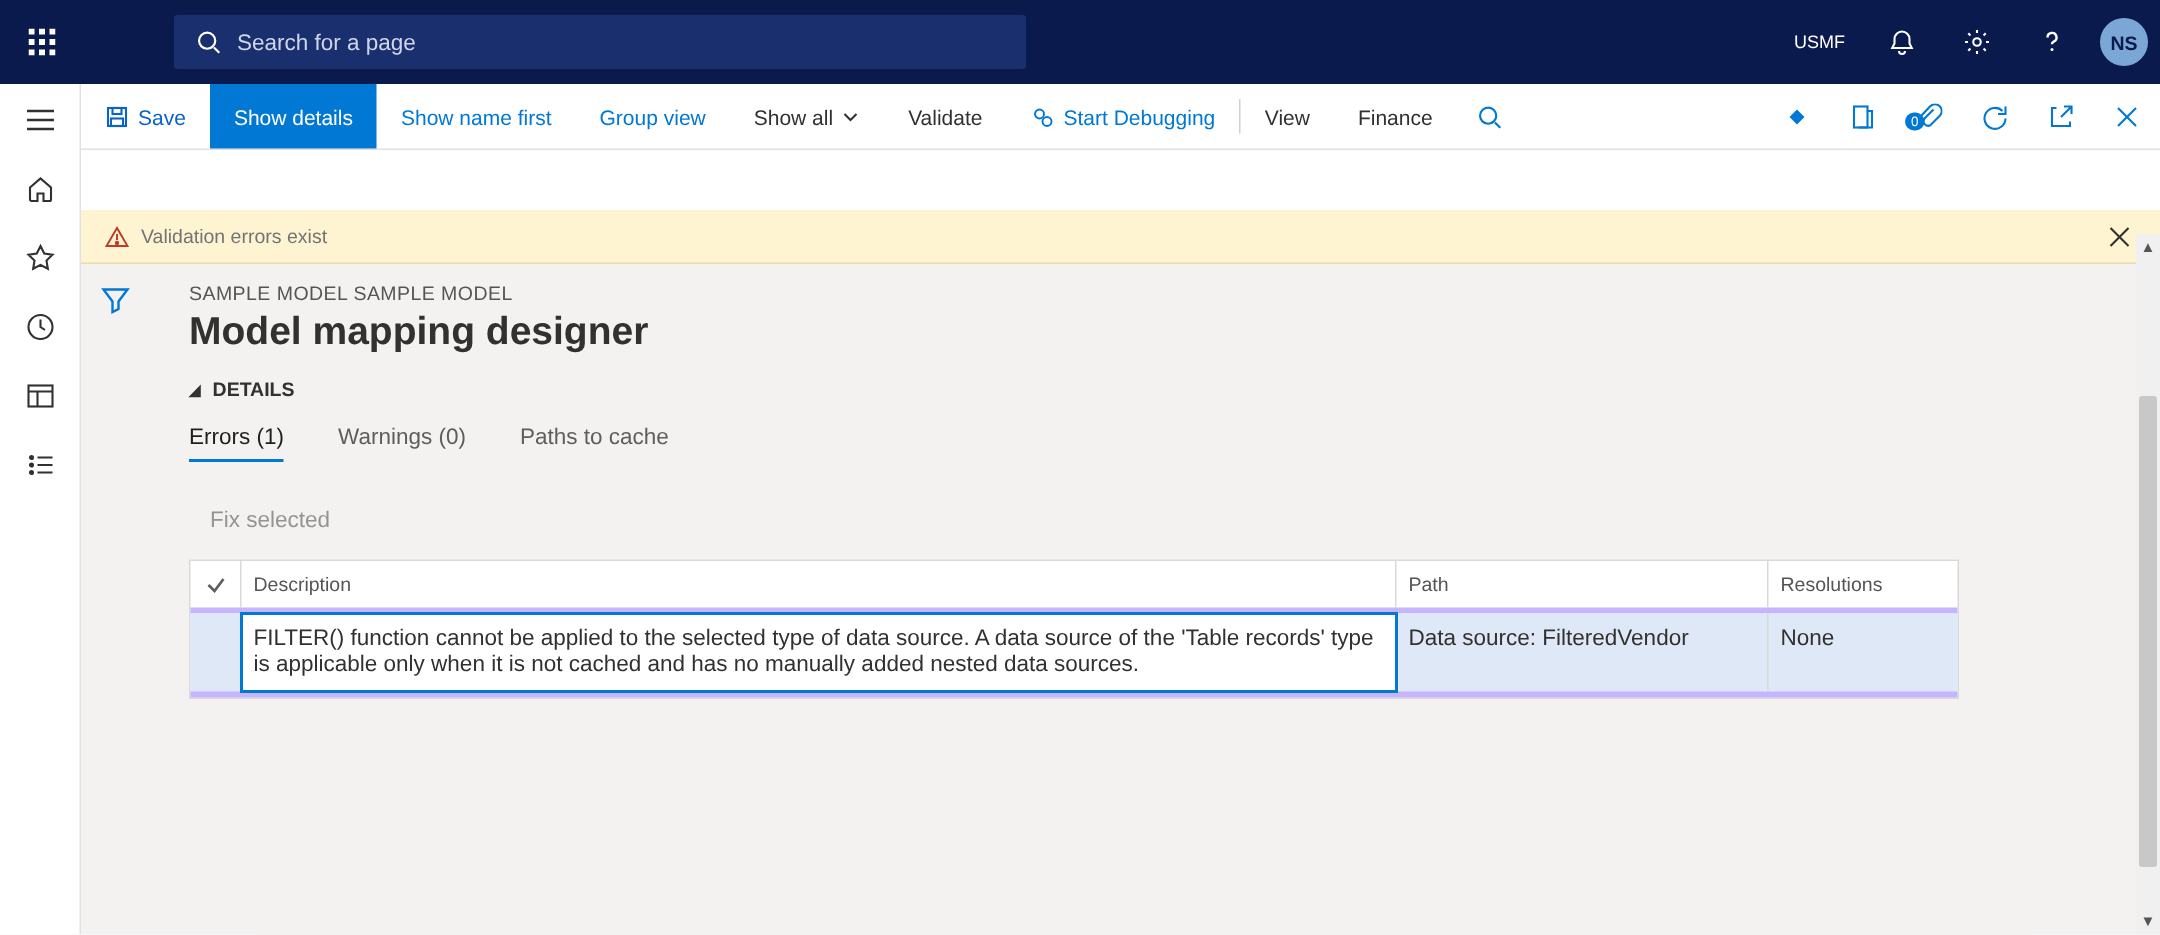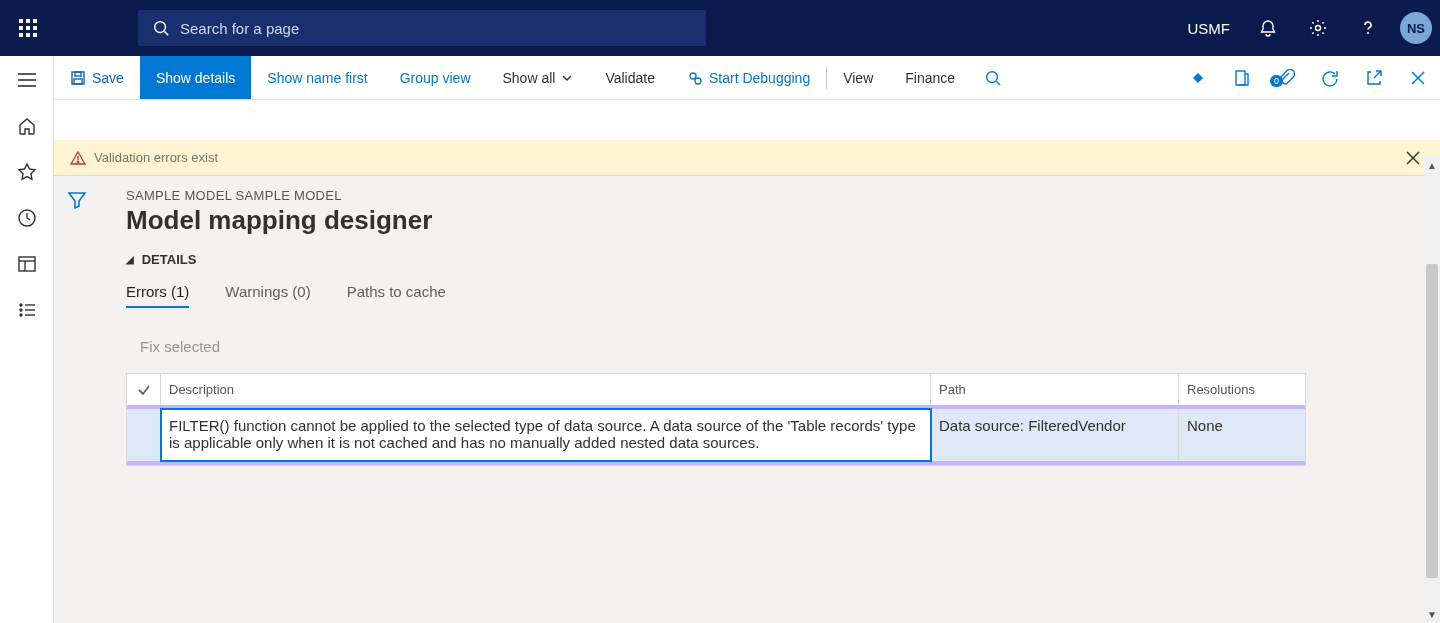--- a/index.html
+++ b/index.html
@@ -4,27 +4,27 @@
 <style>
   * { box-sizing: border-box; margin: 0; padding: 0; }
   html, body { width: 1440px; height: 623px; overflow: hidden; font-family: "Segoe UI", Arial, sans-serif; color: #323130; }
   body { display: flex; flex-direction: column; }
 
   
   .topbar { height: 56px; background: #0a1a4d; display: flex; align-items: center; color: #fff; }
   .topbar-left { display: flex; align-items: center; gap: 16px; padding-left: 14px; }
   .waffle { width: 28px; height: 28px; display: flex; align-items: center; justify-content: center; cursor: pointer; }
   .app-title { font-size: 18px; font-weight: 600; white-space: nowrap; margin-left: 12px; }
-  .search-wrap { flex: 0 0 568px; margin-left: 96px; }
+  .search-wrap { flex: 0 0 568px; margin-left: 74px; }
   .search { height: 36px; width: 568px; background: #1a2f6e; border-radius: 2px; display: flex; align-items: center; padding: 0 14px; color: #fff; gap: 10px; }
   .search input { background: transparent; border: none; outline: none; color: #fff; font-size: 15px; width: 100%; }
   .search input::placeholder { color: #d0d6ea; }
   .topbar-right { margin-left: auto; display: flex; align-items: center; gap: 6px; padding-right: 8px; }
   .tb-btn { width: 44px; height: 56px; display: flex; align-items: center; justify-content: center; cursor: pointer; }
-  .company { font-size: 15px; padding: 0 10px; }
+  .company { font-size: 12px; padding: 0 10px; }
   .avatar { width: 32px; height: 32px; border-radius: 50%; background: #7ba7d7; color: #0a1a4d; display: flex; align-items: center; justify-content: center; font-size: 13px; font-weight: 600; margin-left: 4px; }
 
   
   .main { flex: 1; display: flex; min-height: 0; }
   .leftnav { width: 54px; background: #fff; border-right: 1px solid #e1e1e1; display: flex; flex-direction: column; align-items: center; padding-top: 12px; gap: 22px; }
   .nav-ico { width: 24px; height: 24px; display: flex; align-items: center; justify-content: center; cursor: pointer; color: #323130; }
   .content { flex: 1; display: flex; flex-direction: column; min-width: 0; position: relative; }
 
   
   .actionbar { height: 44px; background: #fff; border-bottom: 1px solid #e1e1e1; display: flex; align-items: stretch; }

